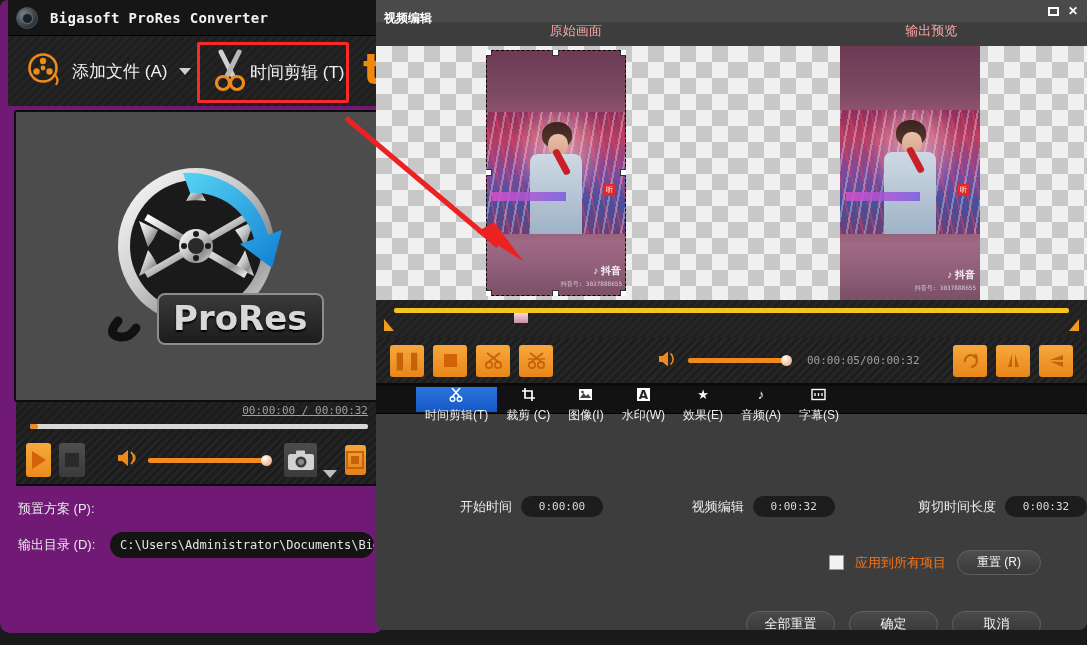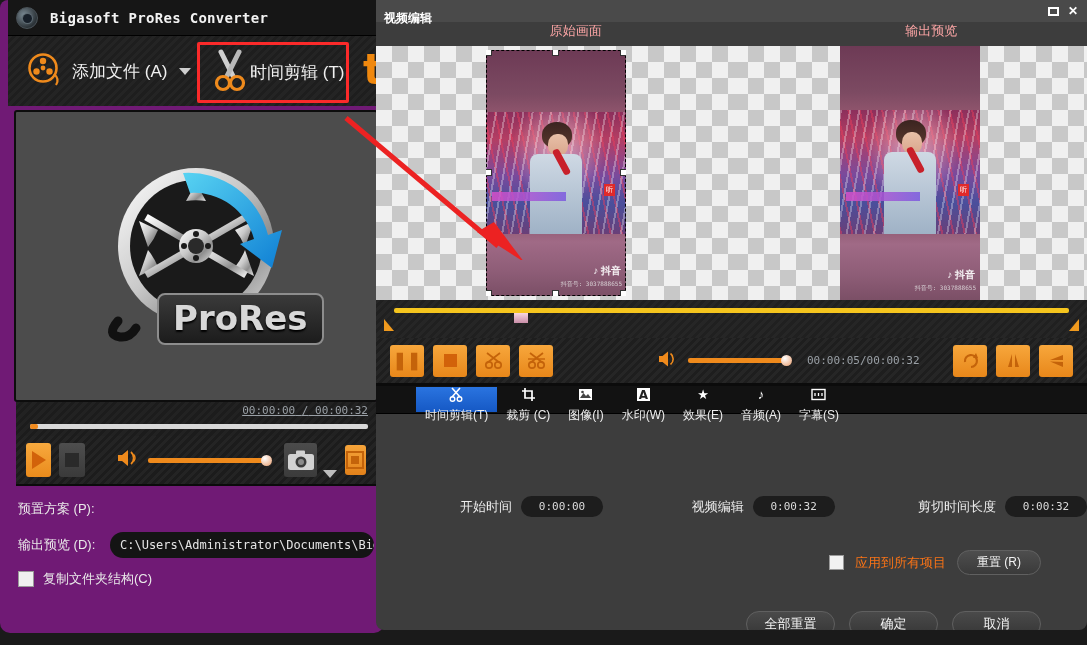--- a/index.html
+++ b/index.html
@@ -388,28 +388,24 @@
         <rect x="6" y="6" width="8" height="8" fill="#c4630a"></rect>
       </svg>
     </div>
   </div>
 
   <div id="bottom-panel">
     <div class="field-row">
       <div class="field-label">预置方案 (P):</div>
     </div>
     <div class="field-row">
-      <div class="field-label">输出预览 (D):</div>
+      <div class="field-label">输出目录 (D):</div>
       <div class="field-box">
         <span>C:\Users\Administrator\Documents\Bigasoft ProR</span>
       </div>
-    </div>
-    <div class="chk-row">
-      <div class="chk-box"></div>
-      <div class="chk-label">复制文件夹结构(C)</div>
     </div>
   </div>
 </div>
 
 <div id="edit-dialog">
 
   <div id="edit-titlebar">
     <div id="edit-title">视频编辑</div>
     <div class="win-btn">
         <div id="restore-glyph"></div>

